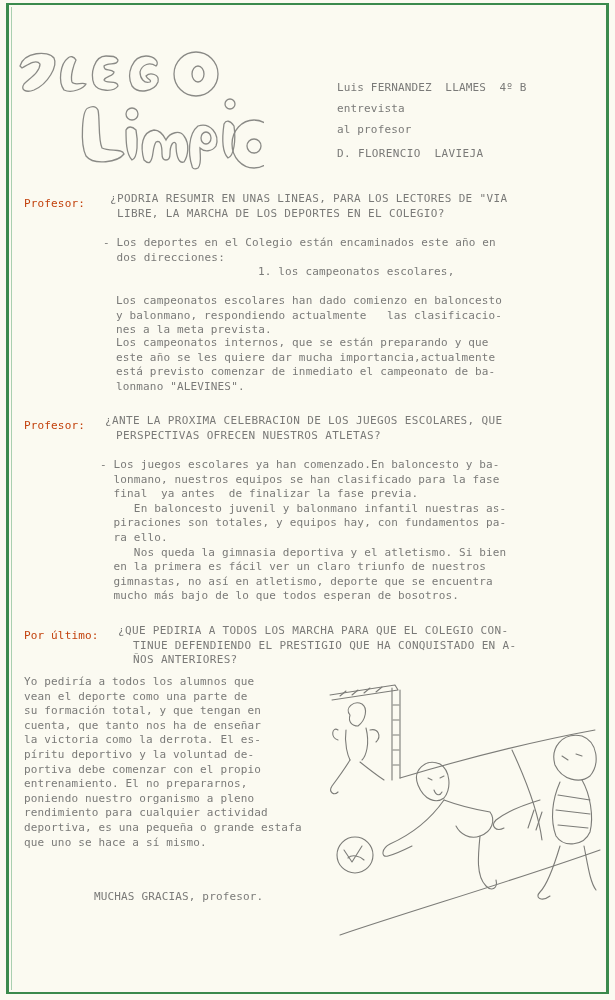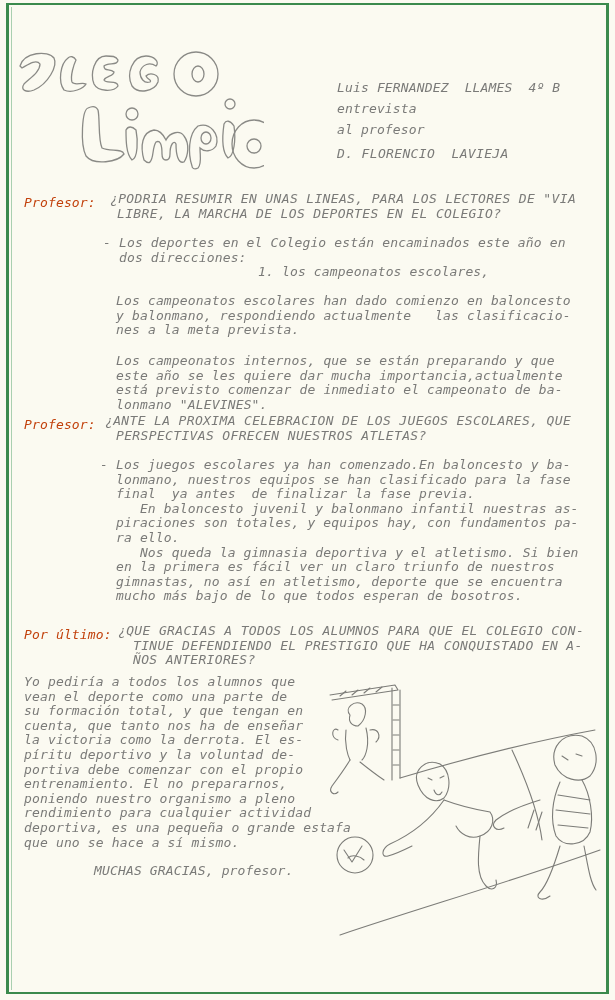--- a/index.html
+++ b/index.html
@@ -15,21 +15,21 @@
     border-left: 3px solid #3b8a4d;
     border-top: 2px solid #3b8a4d;
     border-right: 3px solid #3b8a4d;
     border-bottom: 2px solid #3b8a4d;
     box-sizing: border-box;
   }
   .frame-inner {
     position: absolute; left: 2px; top: 2px; right: 2px; bottom: 2px;
     border-left: 1px solid #a9cfb0;
   }
-  .mono { font-size: 13px; line-height: 14.6px; white-space: pre; letter-spacing: 0.15px; font-style: italic; }
+  .mono { font-size: 11px; line-height: 14.6px; white-space: pre; letter-spacing: 0.15px; }
   .abs { position: absolute; }
   .title-svg { position: absolute; left: 14px; top: 44px; }
   .byline .mono { line-height: 21px; }
   .q-label { color: #c2410c; }
   .upper { letter-spacing: 0.35px; }
   .drawing { position: absolute; left: 300px; top: 660px; }
 </style>
 </head>
 <body>
 
@@ -89,21 +89,21 @@
   <div class="mono">  dos direcciones:</div>
 </div>
 <div class="abs" style="left:258px; top:265px;">
   <div class="mono">1. los campeonatos escolares,</div>
 </div>
 <div class="abs" style="left:116px; top:294px;">
   <div class="mono">Los campeonatos escolares han dado comienzo en baloncesto</div>
   <div class="mono">y balonmano, respondiendo actualmente   las clasificacio-</div>
   <div class="mono">nes a la meta prevista.</div>
 </div>
-<div class="abs" style="left:116px; top:354px;">
+<div class="abs" style="left:116px; top:336px;">
   <div class="mono">Los campeonatos internos, que se están preparando y que</div>
   <div class="mono">este año se les quiere dar mucha importancia,actualmente</div>
   <div class="mono">está previsto comenzar de inmediato el campeonato de ba-</div>
   <div class="mono">lonmano "ALEVINES".</div>
 </div>
 
 <div class="abs" style="left:24px; top:414px;">
   <span class="mono q-label">Profesor:</span>
 </div>
 <div class="abs" style="left:105px; top:414px;">
@@ -120,41 +120,41 @@
   <div class="mono">     Nos queda la gimnasia deportiva y el atletismo. Si bien</div>
   <div class="mono">  en la primera es fácil ver un claro triunfo de nuestros</div>
   <div class="mono">  gimnastas, no así en atletismo, deporte que se encuentra</div>
   <div class="mono">  mucho más bajo de lo que todos esperan de bosotros.</div>
 </div>
 
 <div class="abs" style="left:24px; top:624px;">
   <span class="mono q-label">Por último:</span>
 </div>
 <div class="abs" style="left:118px; top:624px;">
-  <div class="mono upper">¿QUE GRACIAS A TODOS LOS ALUMNOS PARA QUE EL COLEGIO CON-</div>
+  <div class="mono upper">¿QUE PEDIRIA A TODOS LOS MARCHA PARA QUE EL COLEGIO CON-</div>
   <div class="mono upper" style="padding-left:15px;">TINUE DEFENDIENDO EL PRESTIGIO QUE HA CONQUISTADO EN A-</div>
   <div class="mono upper" style="padding-left:15px;">ÑOS ANTERIORES?</div>
 </div>
 
 <div class="abs" style="left:24px; top:675px;">
   <div class="mono">Yo pediría a todos los alumnos que</div>
   <div class="mono">vean el deporte como una parte de</div>
   <div class="mono">su formación total, y que tengan en</div>
   <div class="mono">cuenta, que tanto nos ha de enseñar</div>
   <div class="mono">la victoria como la derrota. El es-</div>
   <div class="mono">píritu deportivo y la voluntad de-</div>
   <div class="mono">portiva debe comenzar con el propio</div>
   <div class="mono">entrenamiento. El no prepararnos,</div>
   <div class="mono">poniendo nuestro organismo a pleno</div>
   <div class="mono">rendimiento para cualquier actividad</div>
   <div class="mono">deportiva, es una pequeña o grande estafa</div>
   <div class="mono">que uno se hace a sí mismo.</div>
 </div>
 
-<div class="abs" style="left:94px; top:864px;">
+<div class="abs" style="left:94px; top:890px;">
   <div class="mono">MUCHAS GRACIAS, profesor.</div>
 </div>
 
 <svg class="drawing" width="310" height="290" viewBox="0 0 310 290">
   <g fill="none" stroke="#7c7c78" stroke-width="1.1" stroke-linecap="round" stroke-linejoin="round">
 
     <path d="M30 35 L95 25 L98 30 L32 40"></path>
     <path d="M40 36 L46 31 M52 35 L58 30 M64 33 L70 28 M76 32 L82 27"></path>
 
     <path d="M92 28 L92 120 M100 30 L100 118"></path>

